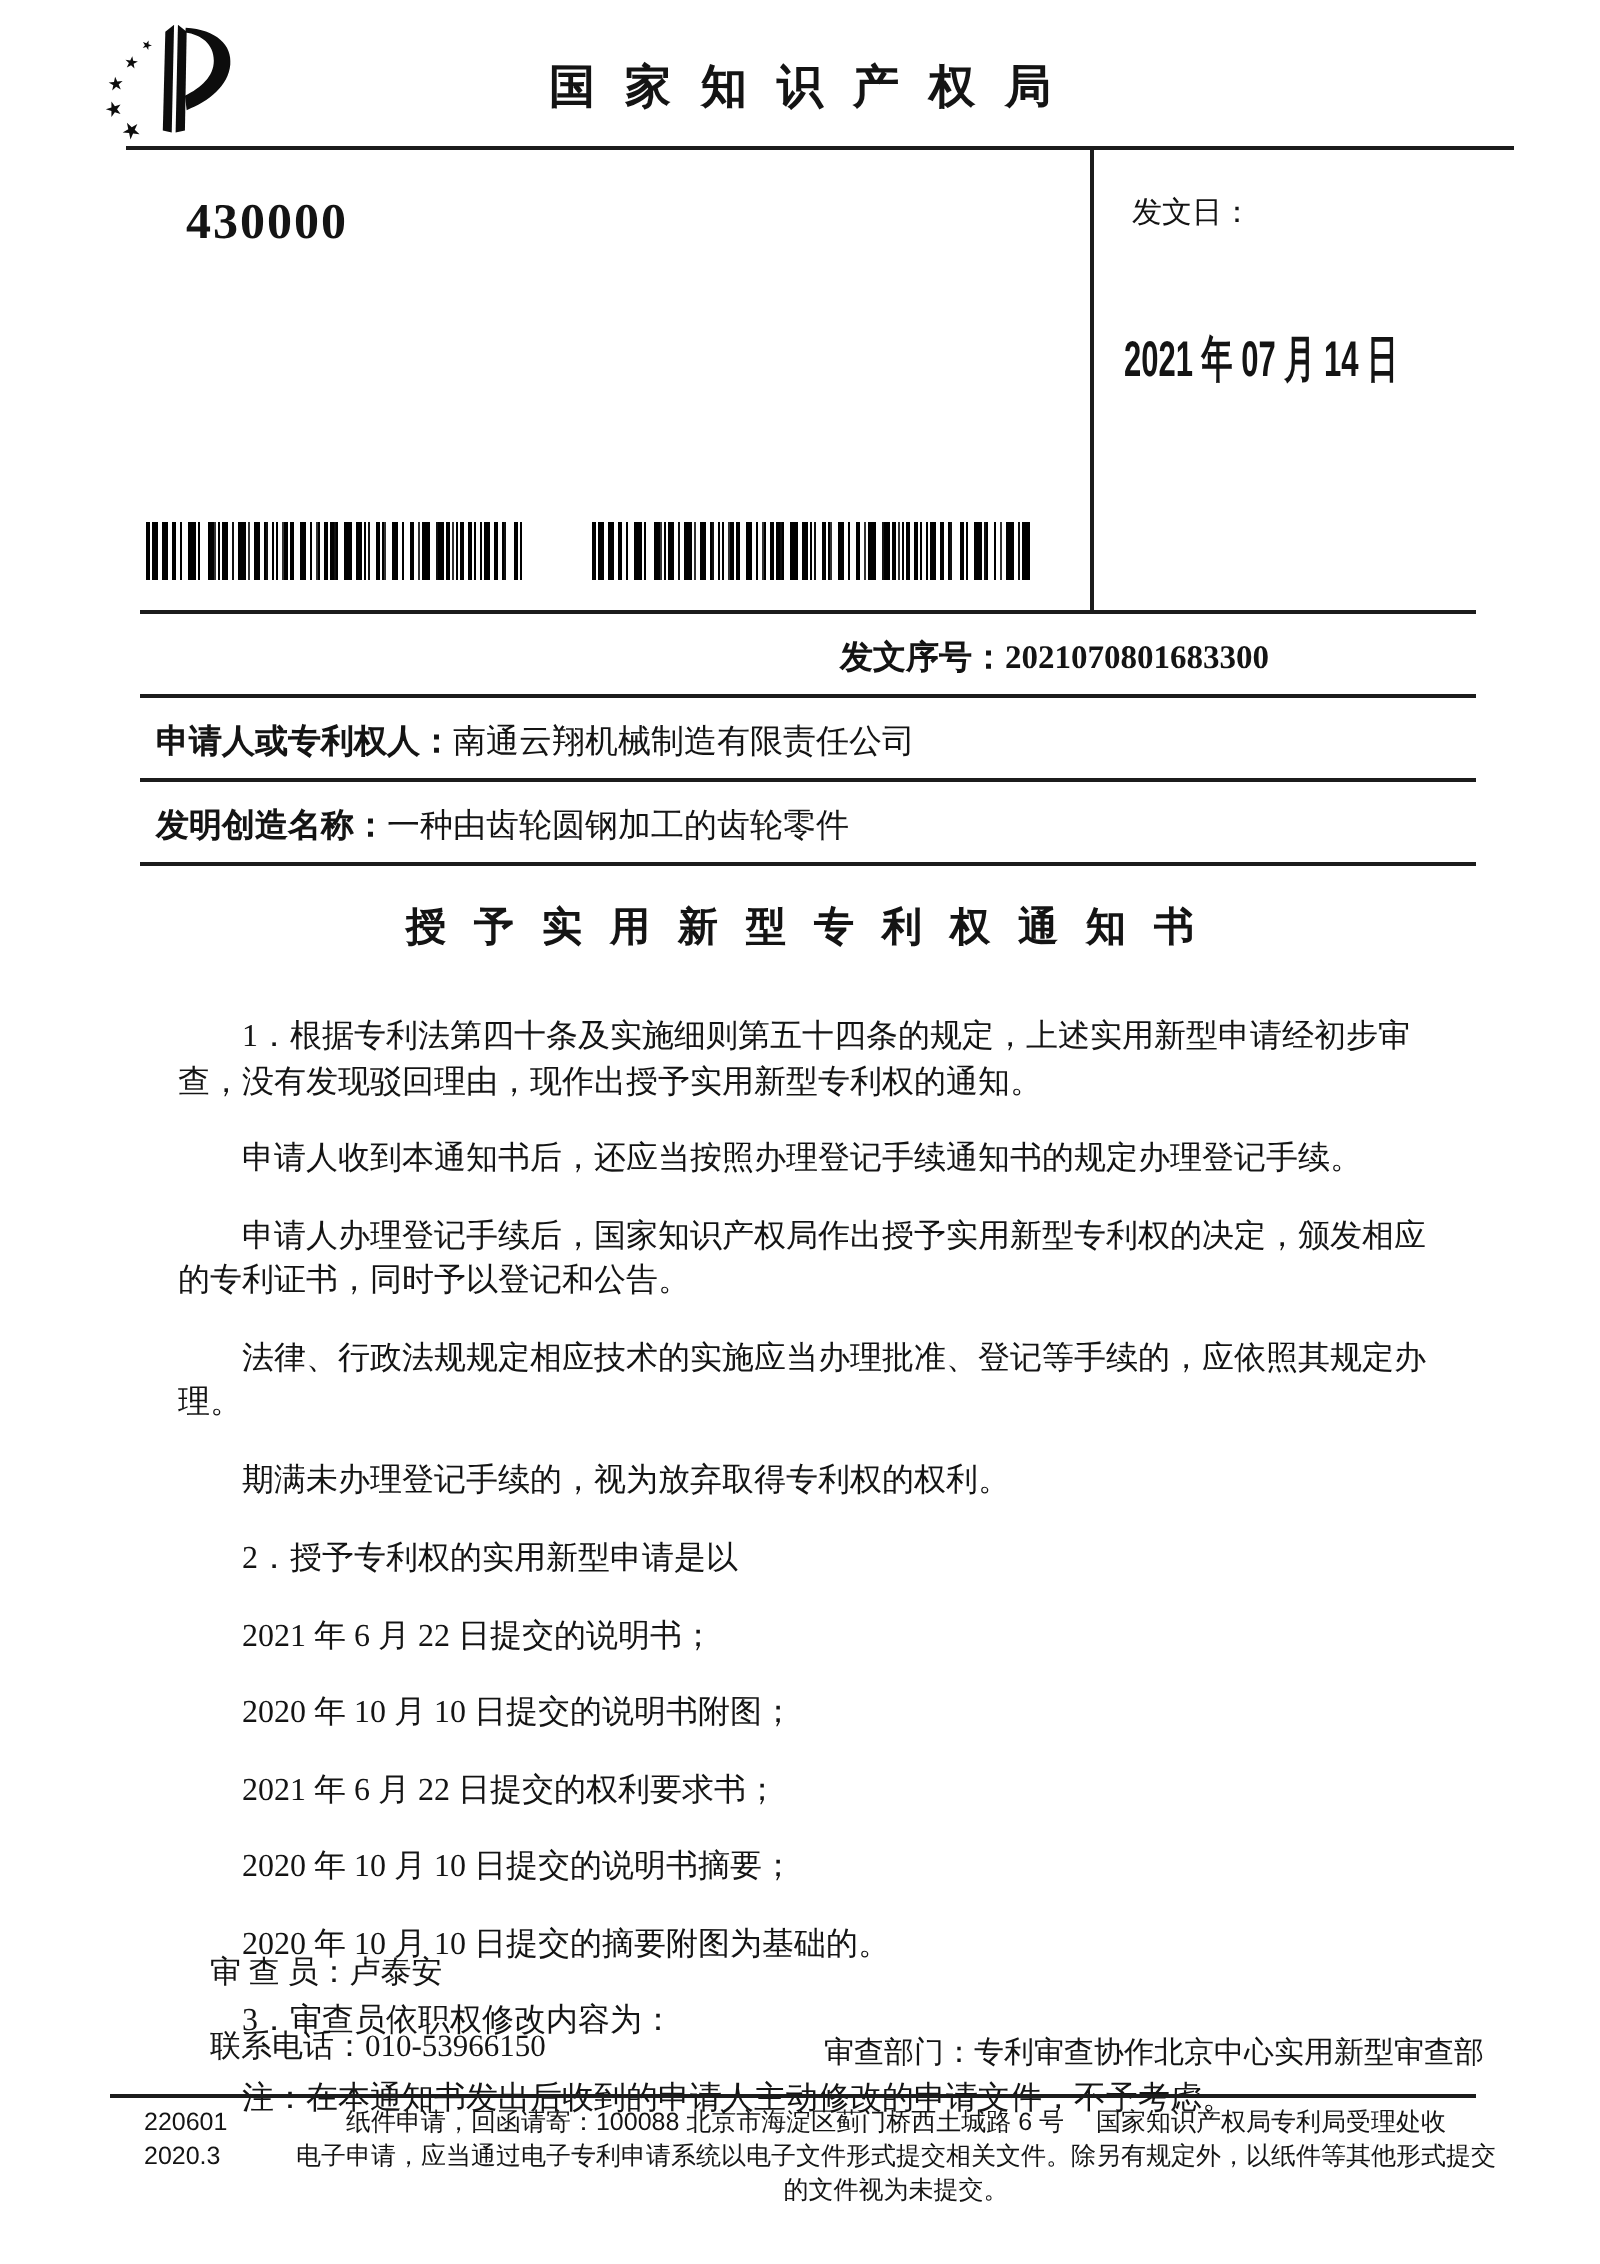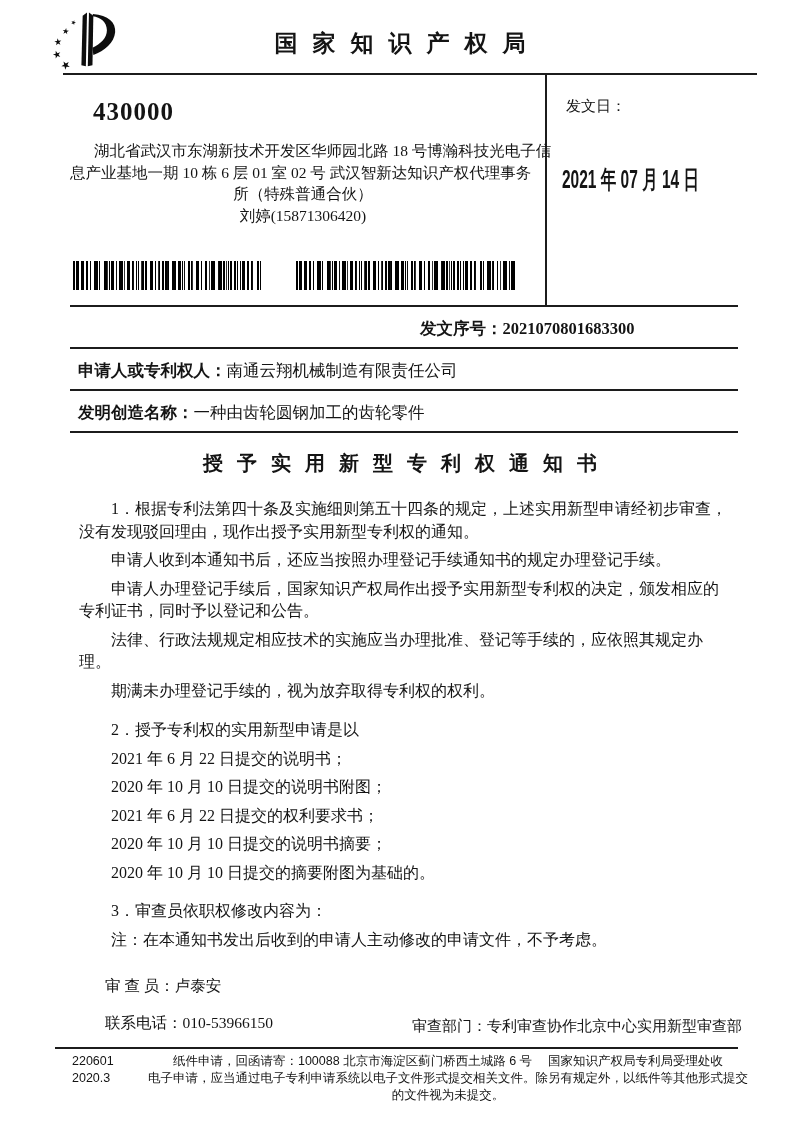--- a/index.html
+++ b/index.html
@@ -50,21 +50,21 @@
   .r1{left:78px;top:318px;}
   .r1b{left:420px;top:318px;position:absolute;font-size:16.5px;white-space:nowrap;}
   .r2{left:78px;top:360px;}
   .r3{left:78px;top:402px;}
   
   .notice-title{
     position:absolute;left:0;top:450px;width:100%;text-align:center;
     font-size:20px;font-weight:bold;letter-spacing:14px;padding-left:14px;box-sizing:border-box;
   }
   .body-text{position:absolute;left:73px;top:492px;width:664px;font-size:16px;line-height:22.5px;}
-  .body-text p{margin:6px;text-indent:2em;}
+  .body-text p{margin:16px;text-indent:2em;}
   .gap-s2{margin-top:17px !important;}
   .gap-s3{margin-top:16px !important;}
   
   .examiner-row{position:absolute;left:105px;top:976px;font-size:15.5px;white-space:nowrap;}
   .department-row{position:absolute;left:412px;top:1017px;font-size:15px;white-space:nowrap;}
   .phone-row{position:absolute;left:105px;top:1013px;font-size:15.5px;white-space:nowrap;}
   
   .footer-codes{
     position:absolute;left:72px;top:1053px;font-size:12.5px;line-height:17px;
     font-family:"Liberation Sans","DejaVu Sans",sans-serif;
@@ -94,26 +94,20 @@
       </g>
     </svg>
   </div>
 
   <div class="agency-title">国家知识产权局</div>
 
   <div class="rule header-rule"></div>
   <div class="rule v-divider"></div>
 
   <div class="postcode">430000</div>
-  <div class="addr">
-    <div class="l1">湖北省武汉市东湖新技术开发区华师园北路 18 号博瀚科技光电子信</div>
-    <div class="l2">息产业基地一期 10 栋 6 层 01 室 02 号  武汉智新达知识产权代理事务</div>
-    <div class="l3">所（特殊普通合伙）</div>
-    <div class="l4">刘婷(15871306420)</div>
-  </div>
 
   <div class="dispatch-label">发文日：</div>
   <div class="dispatch-date">2021 年 07 月 14 日</div>
 
   <div class="barcode bc1"></div>
   <div class="barcode bc2"></div>
 
   <div class="rule mid-rule"></div>
 
   <div class="r1b">

